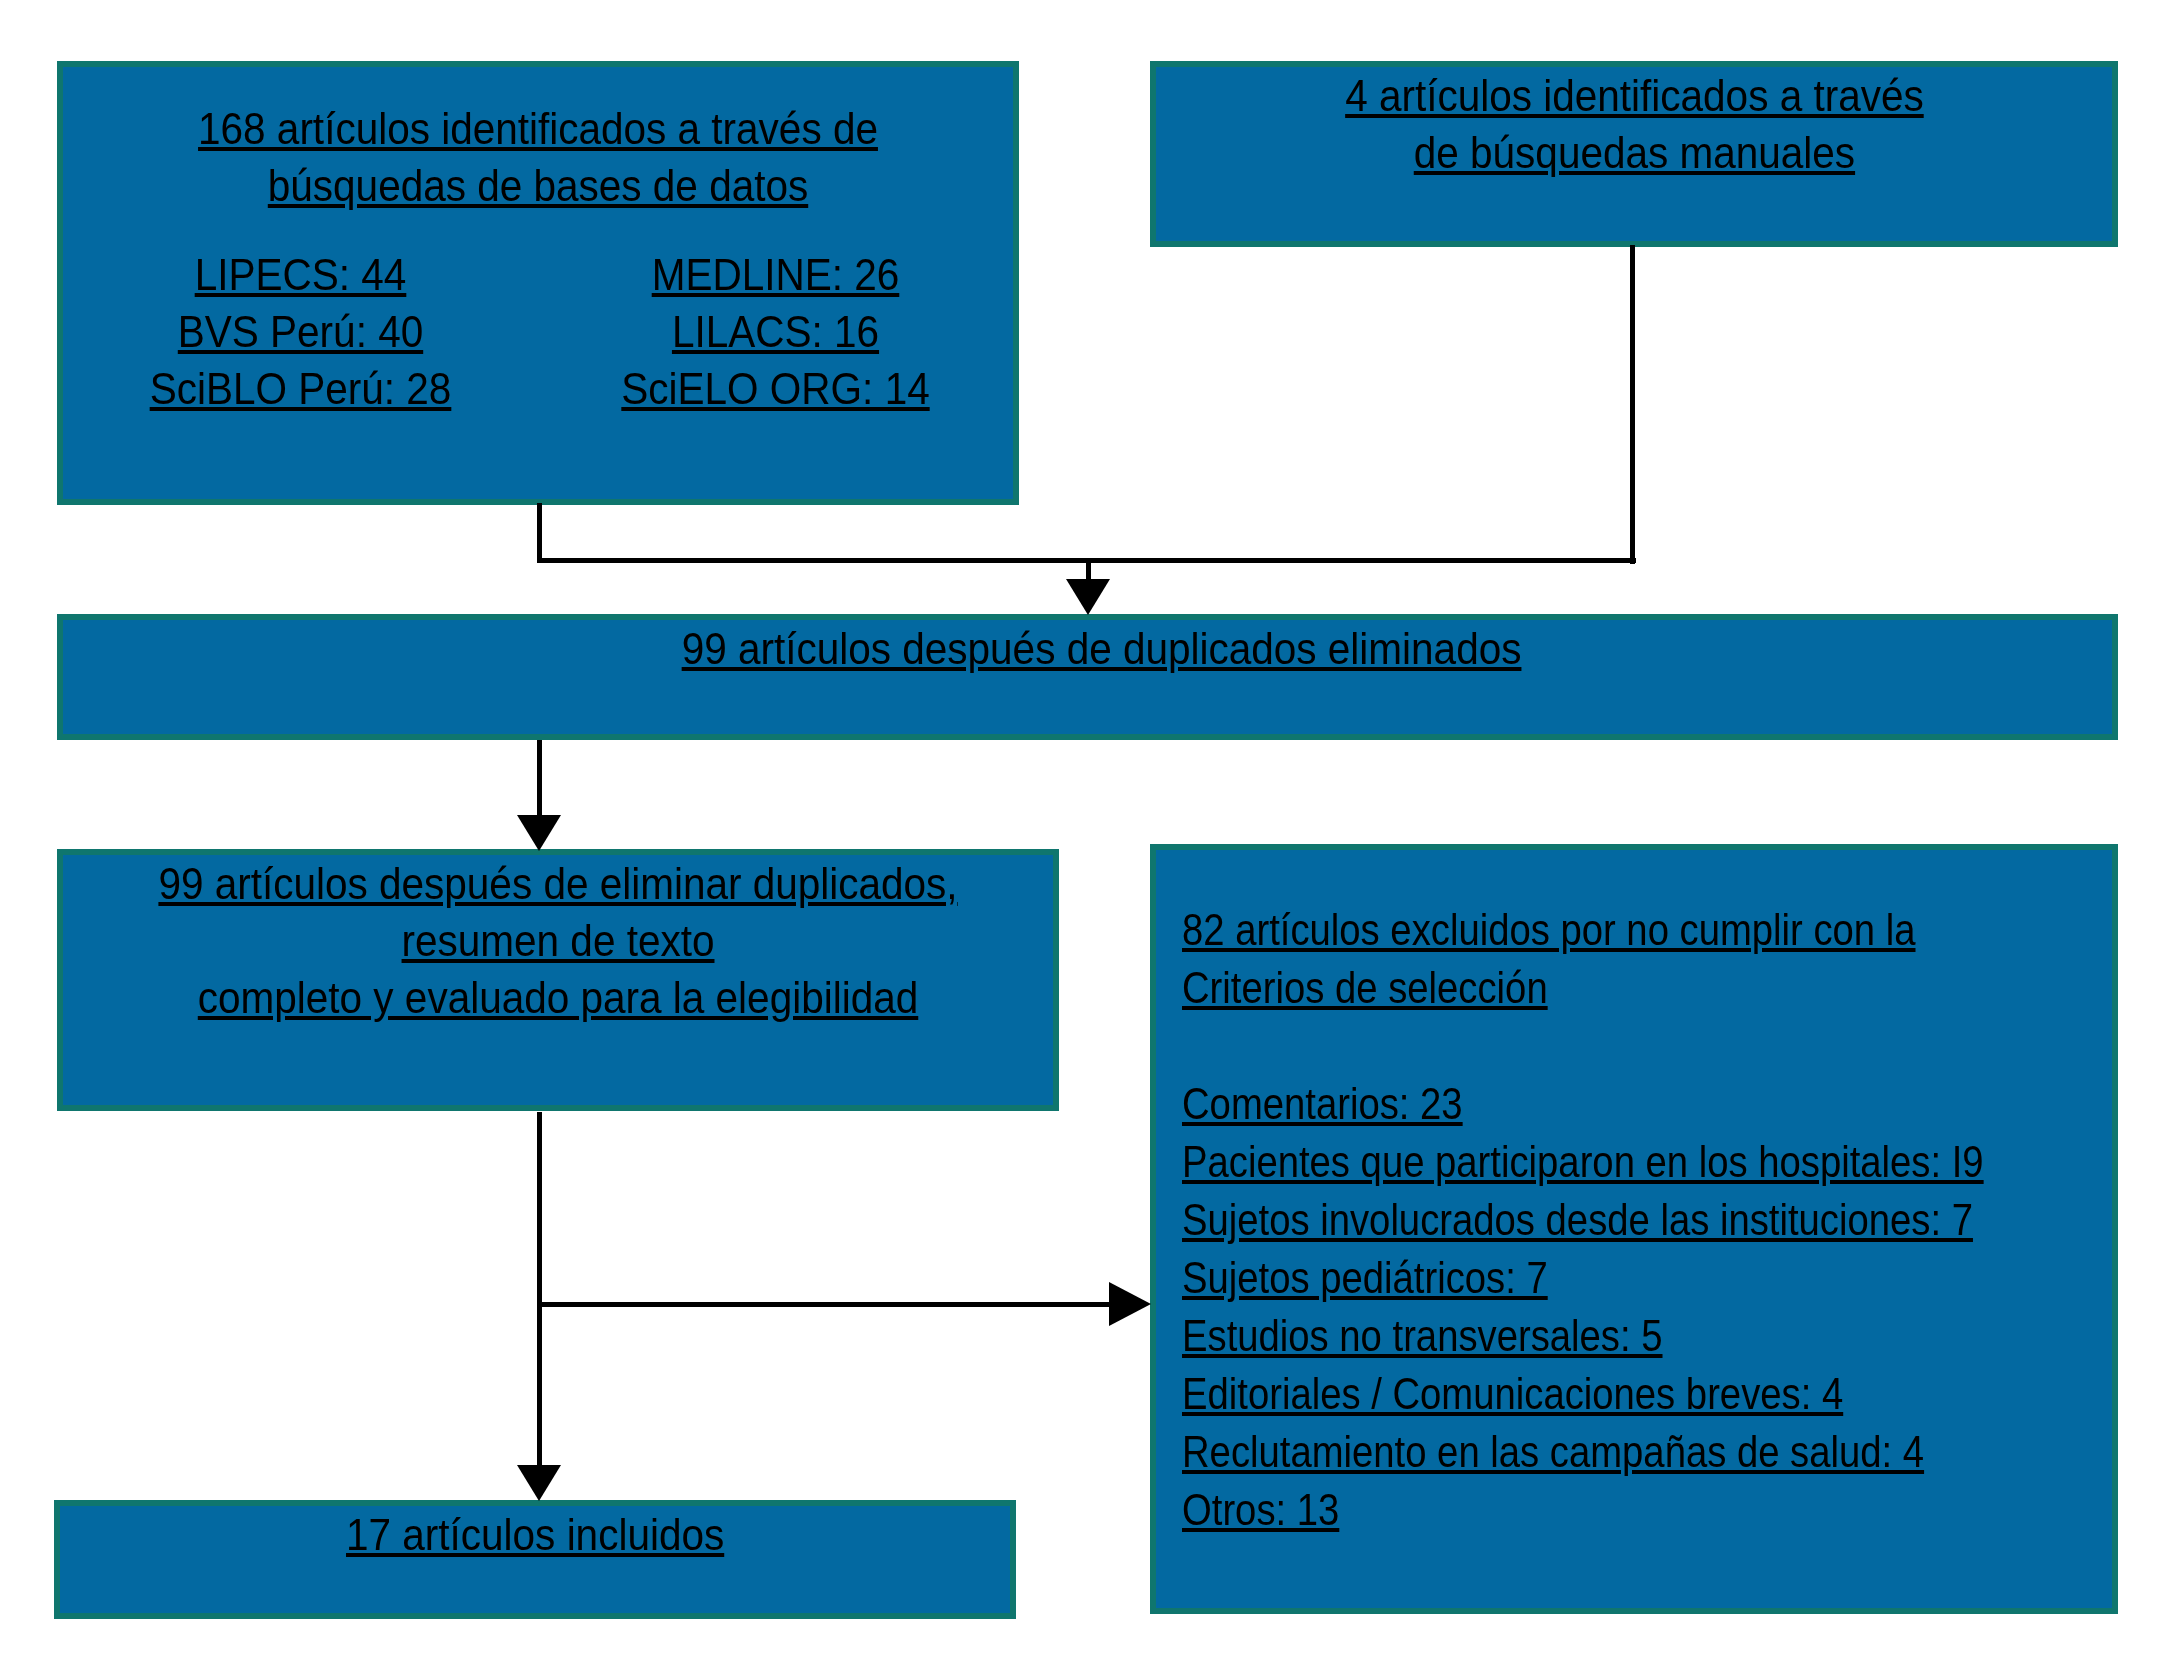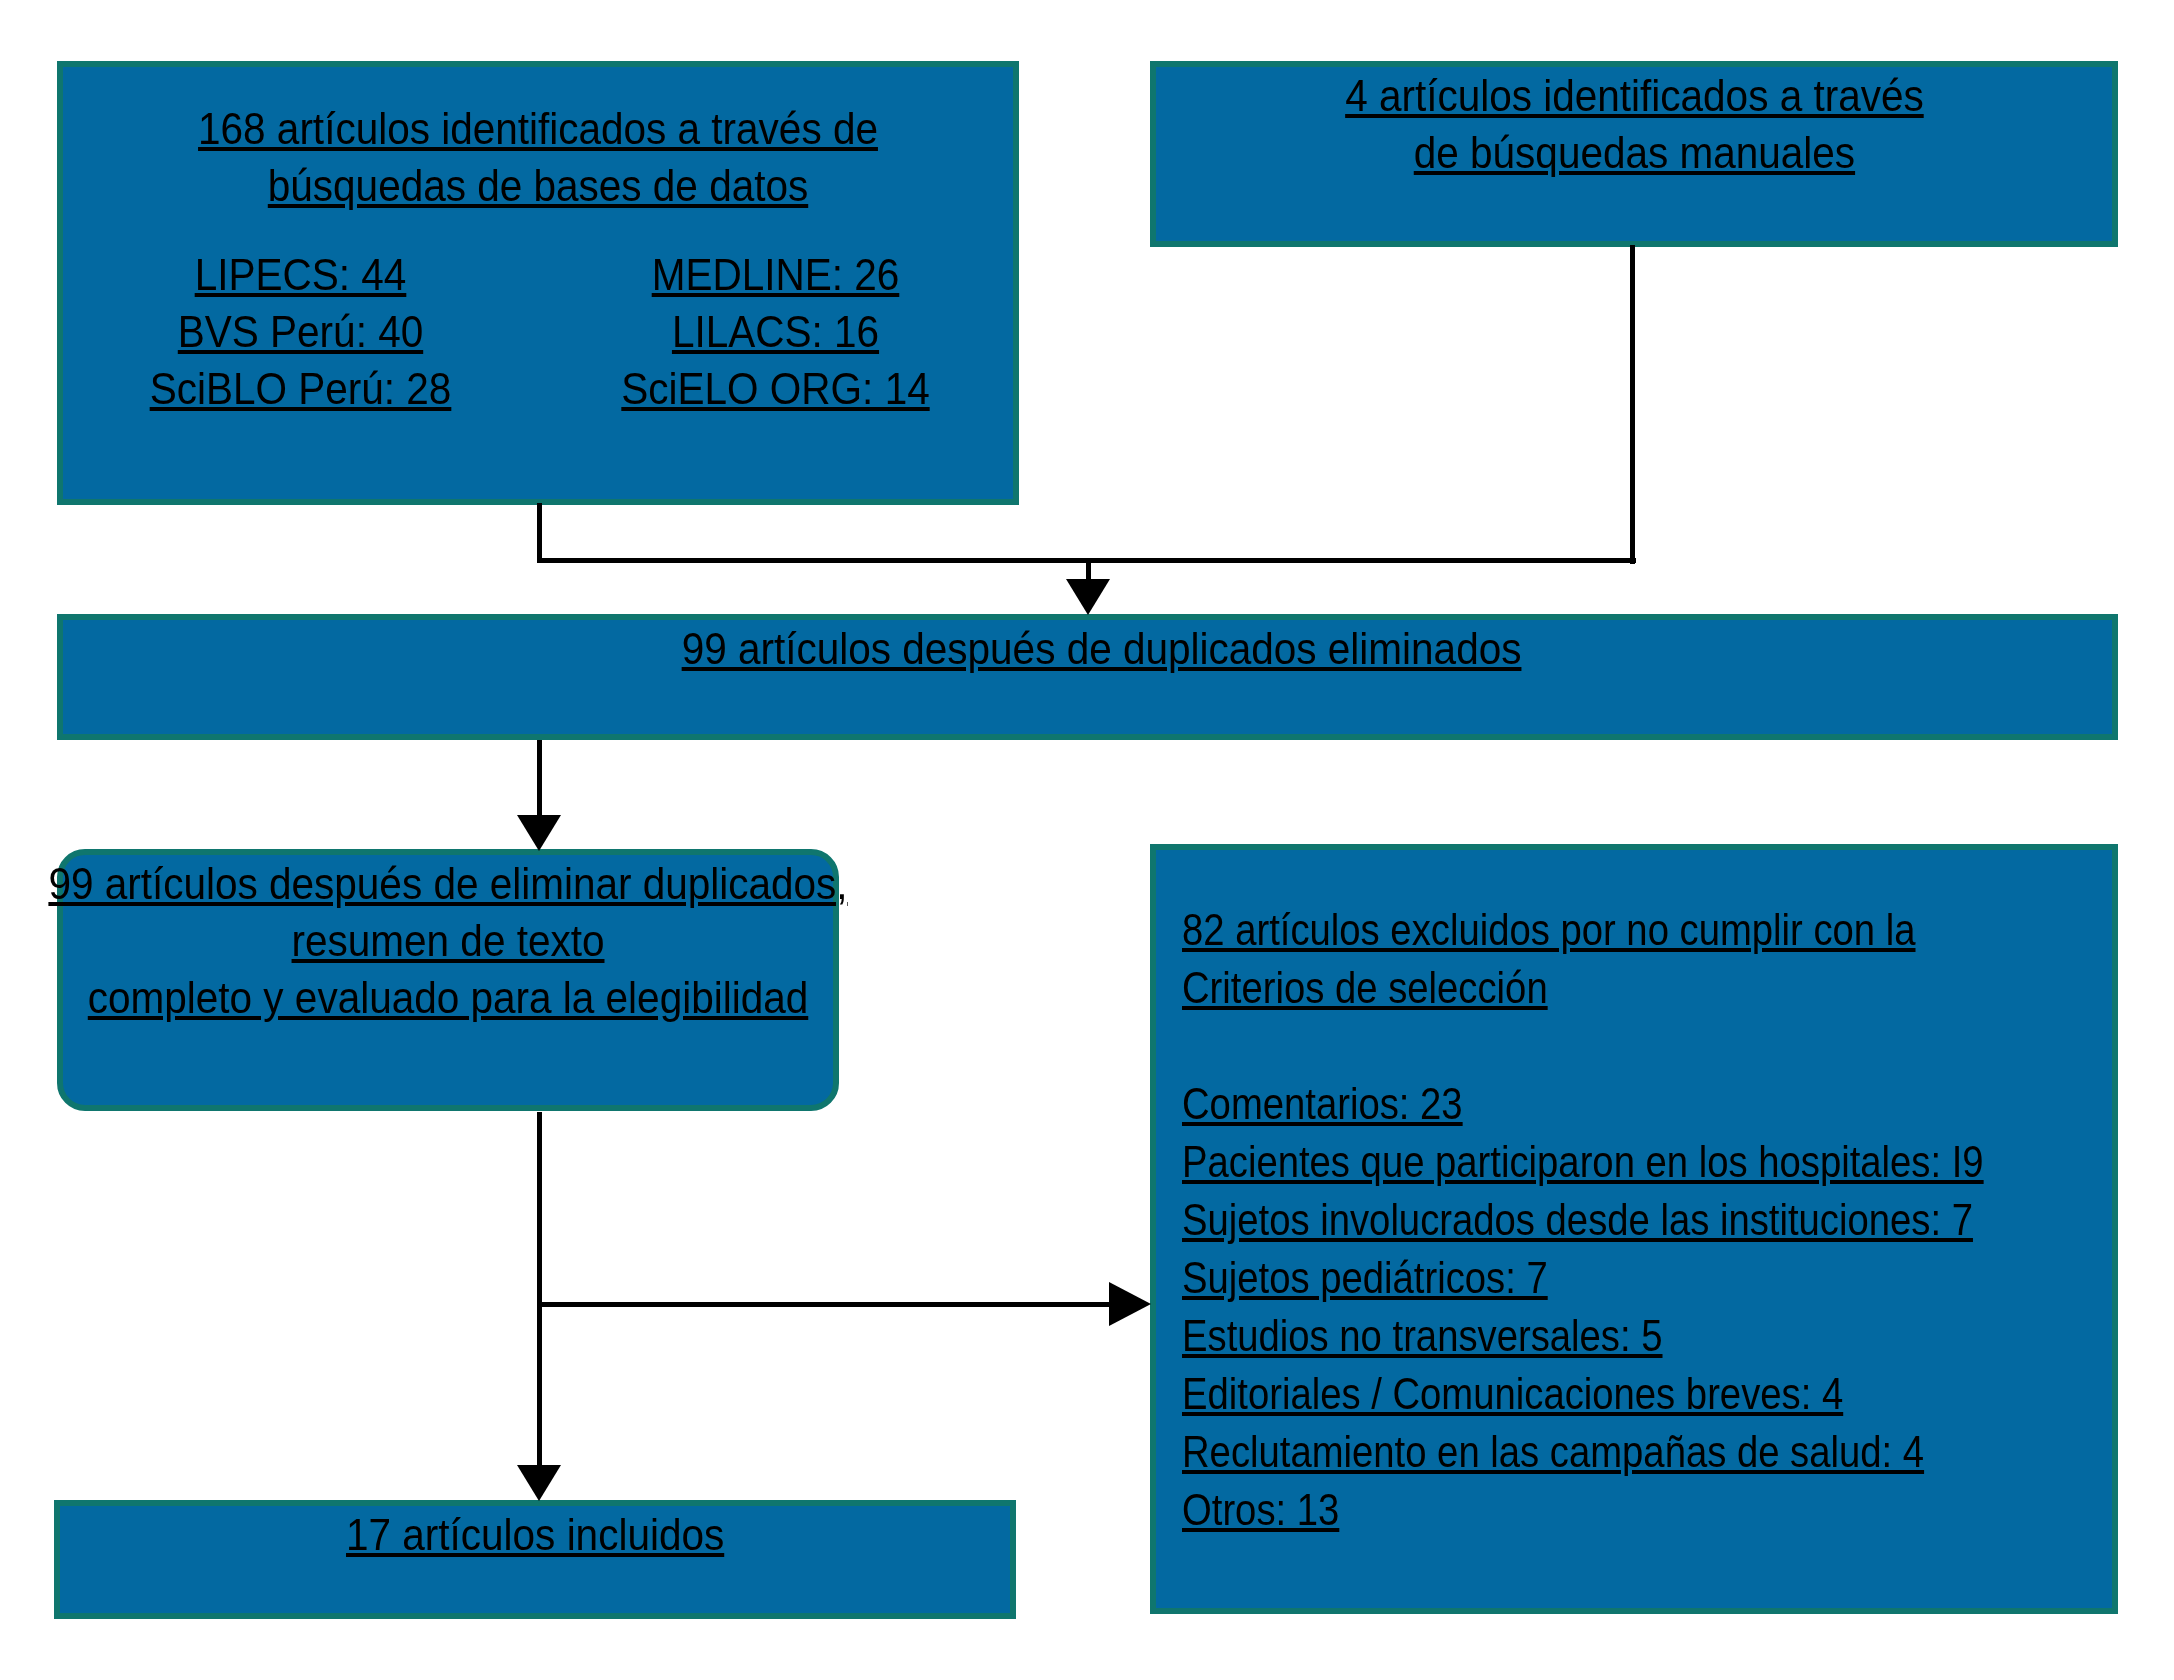--- a/index.html
+++ b/index.html
@@ -37,21 +37,21 @@
   #box-a .stats { display: flex; margin-top: 32px; width: 100%; }
   #box-a .stats .col { width: 50%; text-align: center; }
 
   
   #box-b { left: 1150px; top: 61px; width: 968px; height: 186px; }
 
   
   #box-c { left: 57px; top: 614px; width: 2061px; height: 126px; padding-left: 28px; }
 
   
-  #box-d { left: 57px; top: 849px; width: 782px; height: 262px; border-radius: 28px; }
+  #box-d { left: 57px; top: 849px; width: 1002px; height: 262px; }
 
   
   #box-e { left: 1150px; top: 844px; width: 968px; height: 770px; padding: 51px 12px 0 26px; }
   #box-e .line { line-height: 58px; }
   #box-e .spacer { height: 58px; }
 
   
   #box-f { left: 54px; top: 1500px; width: 962px; height: 119px; }
 
   

